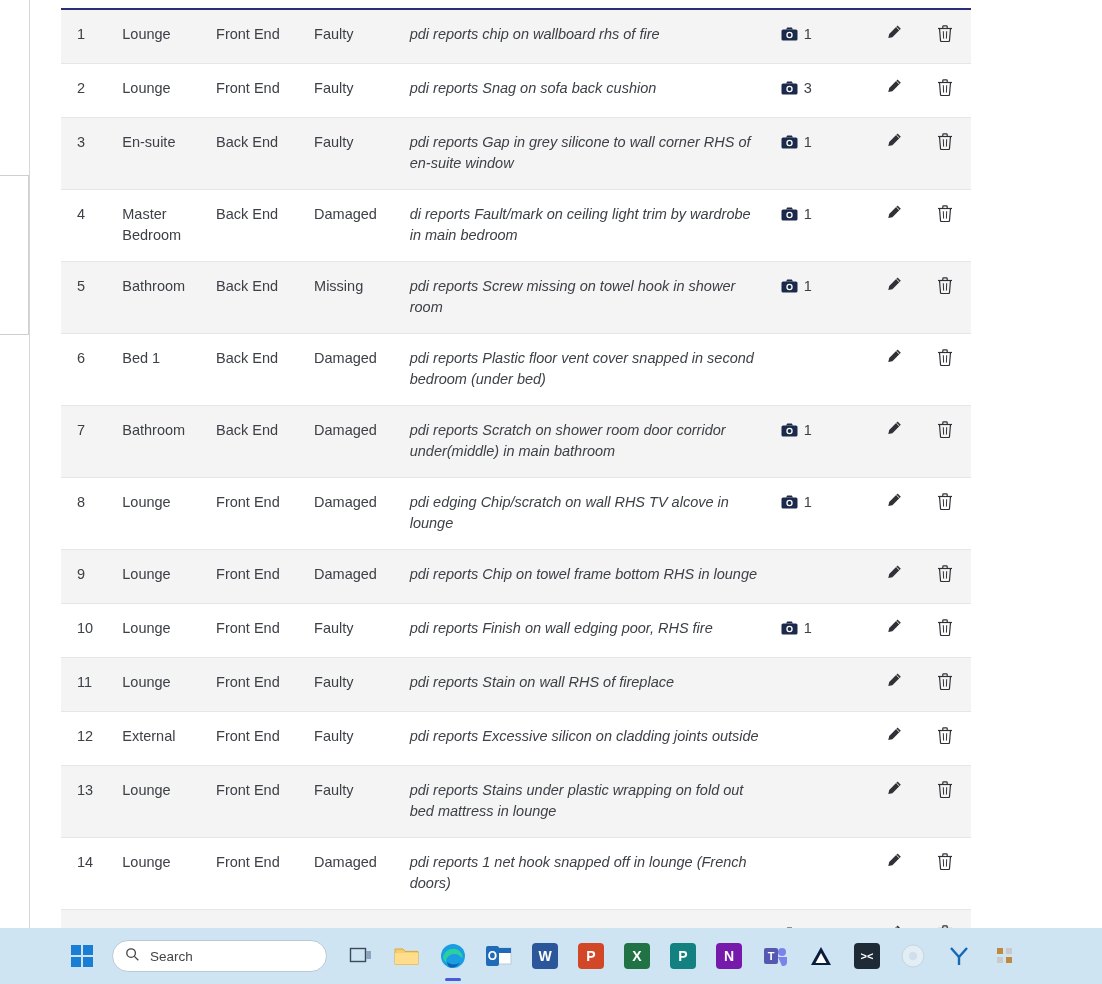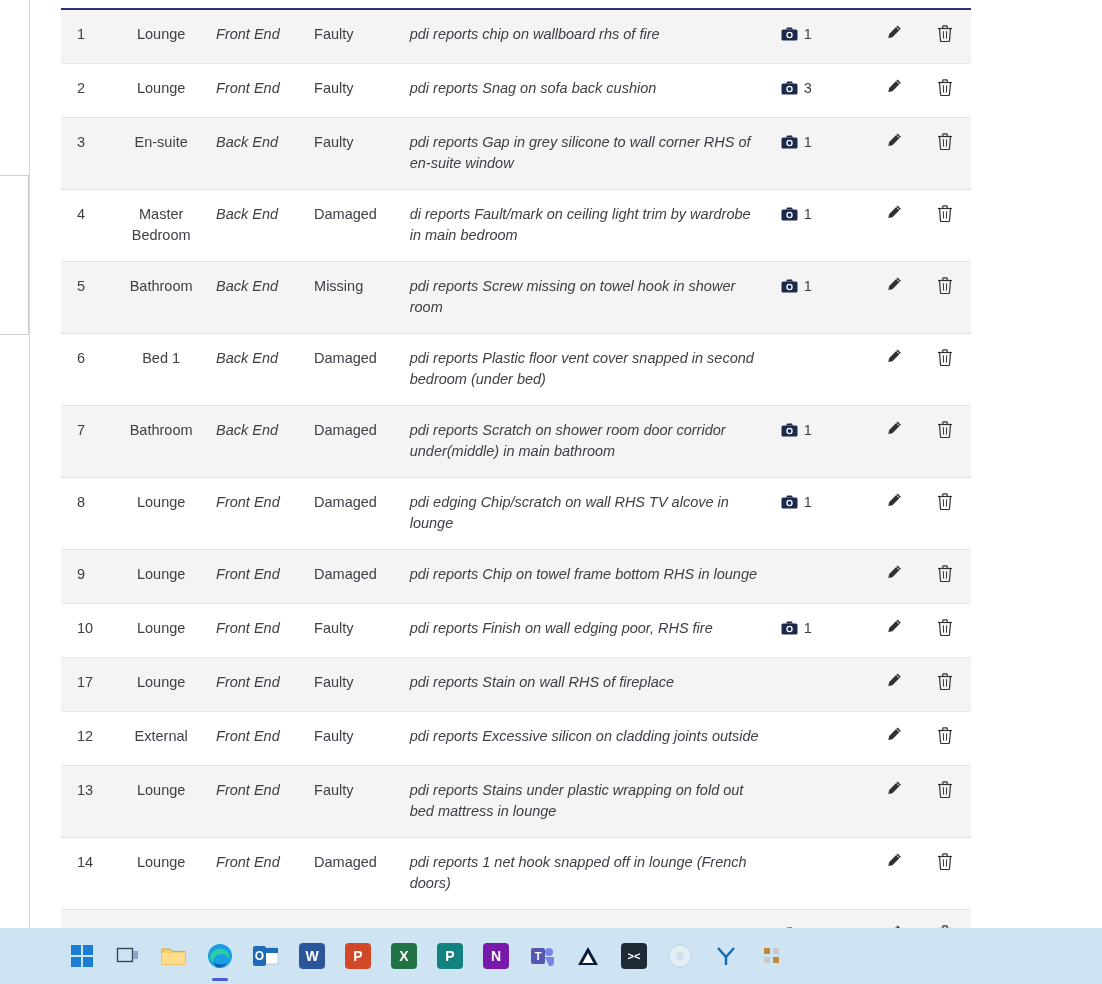--- a/index.html
+++ b/index.html
@@ -74,22 +74,22 @@
   table.pdi td {
     padding: 14px 8px 15px 8px;
     vertical-align: top;
     border-bottom: 1px solid #e6e6e6;
     line-height: 21px;
   }
   tr.alt td { background: #f4f4f4; }
   tr.plain td { background: #ffffff; }
 
   .c-num   { width: 50px;  padding-left: 16px !important; }
-  .c-room  { width: 88px; text-align: center; }
-  .c-end   { width: 92px; font-style: italic; }
+  .c-room  { width: 88px; }
+  .c-end   { width: 92px; }
   .c-state { width: 86px; }
   .c-desc  { width: 352px; padding-left: 12px !important; font-style: italic; }
   .c-photo { width: 90px; }
   .c-edit  { width: 48px;  text-align: center; }
   .c-del   { width: 48px;  text-align: center; }
 
   .photo-cell {
     white-space: nowrap;
     color: #3d4046;
   }
@@ -405,21 +405,21 @@
                 </svg></button></td>
             <td class="c-del"><button class="icon-btn"><svg width="16" height="18" viewBox="0 0 16 18">
                   <path d="M2.5 4.5 h11 l-1 12 a1 1 0 0 1 -1 1 h-7 a1 1 0 0 1 -1 -1 Z" fill="none" stroke="#2f3136" stroke-width="1.2"></path>
                   <line x1="1" y1="4.5" x2="15" y2="4.5" stroke="#2f3136" stroke-width="1.2"></line>
                   <path d="M5.8 4.5 V2.6 a0.8 0.8 0 0 1 0.8 -0.8 h2.8 a0.8 0.8 0 0 1 0.8 0.8 V4.5" fill="none" stroke="#2f3136" stroke-width="1.2"></path>
                   <line x1="6.3" y1="7.2" x2="6.6" y2="14.6" stroke="#2f3136" stroke-width="1"></line>
                   <line x1="9.7" y1="7.2" x2="9.4" y2="14.6" stroke="#2f3136" stroke-width="1"></line>
                 </svg></button></td>
           </tr>
           <tr class="alt">
-            <td class="c-num">17</td>
+            <td class="c-num">11</td>
             <td class="c-room">Lounge</td>
             <td class="c-end">Front End</td>
             <td class="c-state">Faulty</td>
             <td class="c-desc">pdi reports Stain on wall RHS of fireplace</td>
             <td class="c-photo photo-cell"></td>
             <td class="c-edit"><button class="icon-btn"><svg width="17" height="17" viewBox="0 0 17 17">
                   <path d="M11.6 1.6 l3.2 3.2 -8.4 8.4 -4.1 0.9 0.9 -4.1 Z" fill="#2f3136"></path>
                   <path d="M10.3 3 l3.2 3.2" stroke="#ffffff" stroke-width="0.9"></path>
                 </svg></button></td>
             <td class="c-del"><button class="icon-btn"><svg width="16" height="18" viewBox="0 0 16 18">
@@ -519,20 +519,29 @@
 
     <div class="tb-icon">
       <span class="win-logo">
         <i></i>
           <i></i>
           <i></i>
           <i></i>
       </span>
     </div>
 
+    <div class="search-pill">
+      <span class="mag">
+        <svg width="15" height="15" viewBox="0 0 16 16">
+            <circle cx="6.5" cy="6.5" r="4.6" fill="none" stroke="#444" stroke-width="1.4"></circle>
+            <line x1="10" y1="10" x2="14.2" y2="14.2" stroke="#444" stroke-width="1.4"></line>
+          </svg>
+      </span>
+      <span>Search</span>
+    </div>
 
     <div class="tb-icon">
       <svg width="24" height="22" viewBox="0 0 24 22">
         <rect x="1.5" y="3.5" width="15" height="13" fill="none" stroke="#3a4a5a" stroke-width="1.4"></rect>
         <rect x="17" y="6" width="5" height="8" fill="#8aa7bd"></rect>
       </svg>
     </div>
 
     <div class="tb-icon">
       <svg width="26" height="22" viewBox="0 0 26 22">

